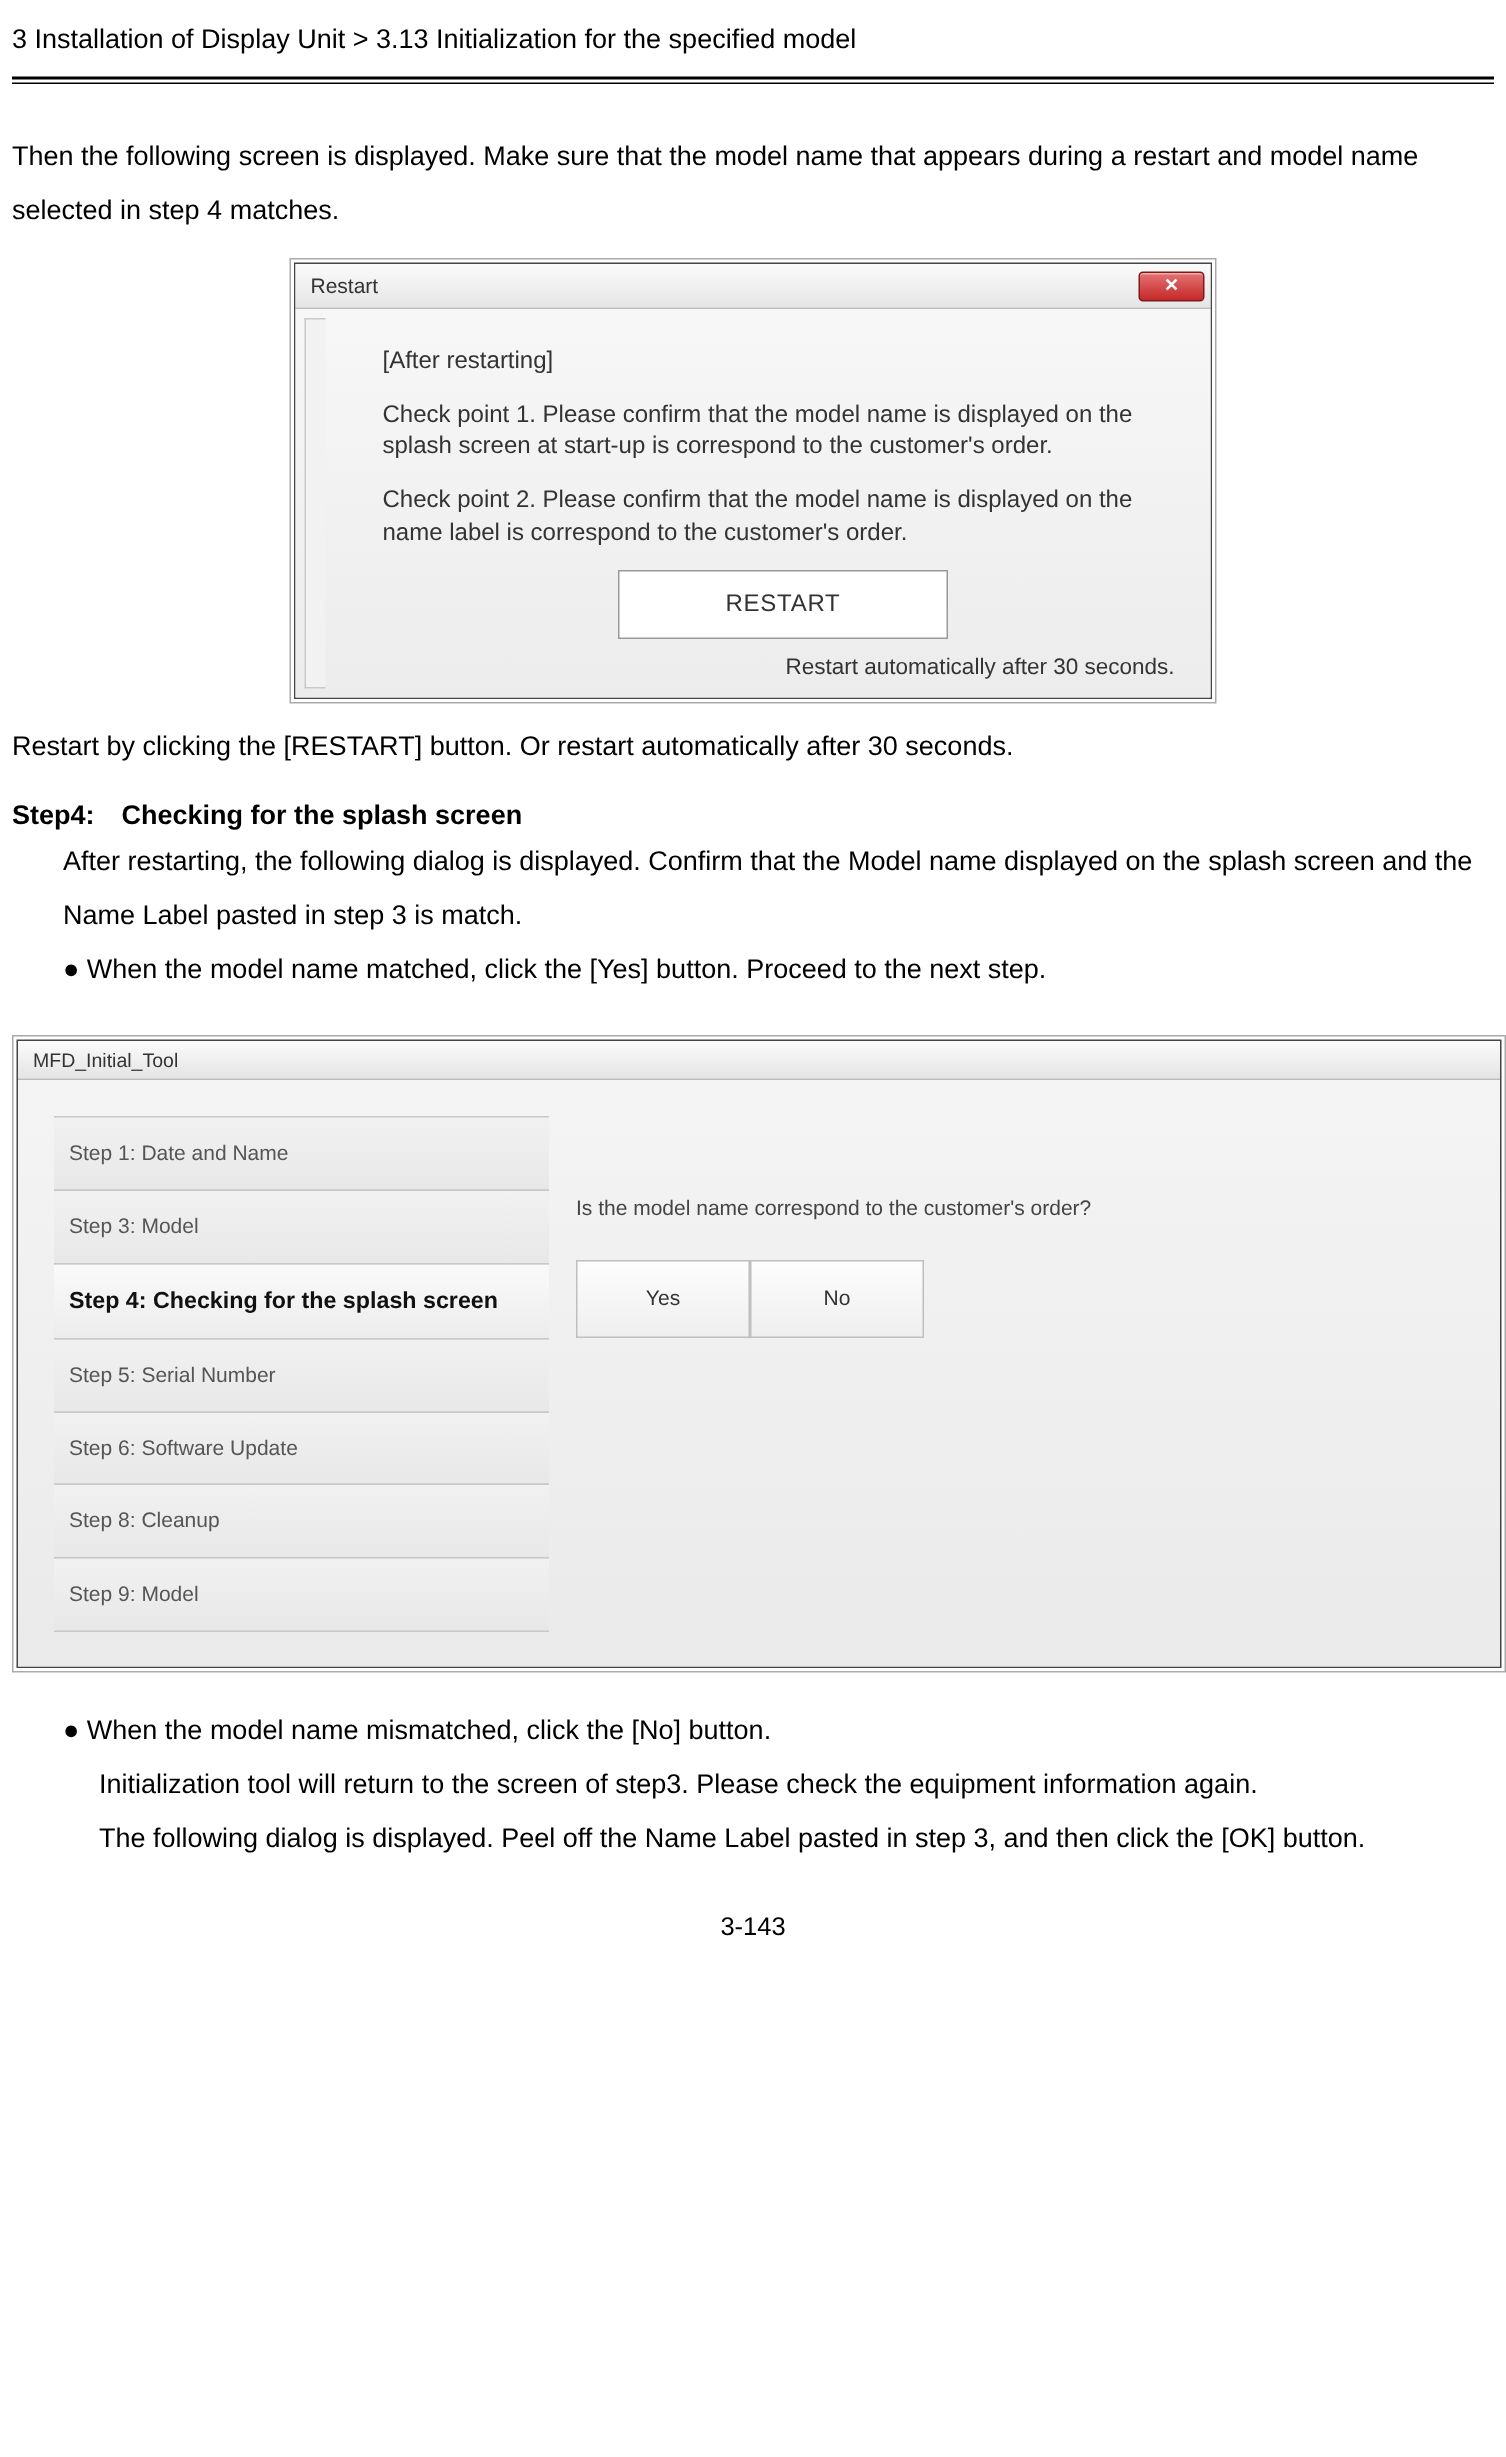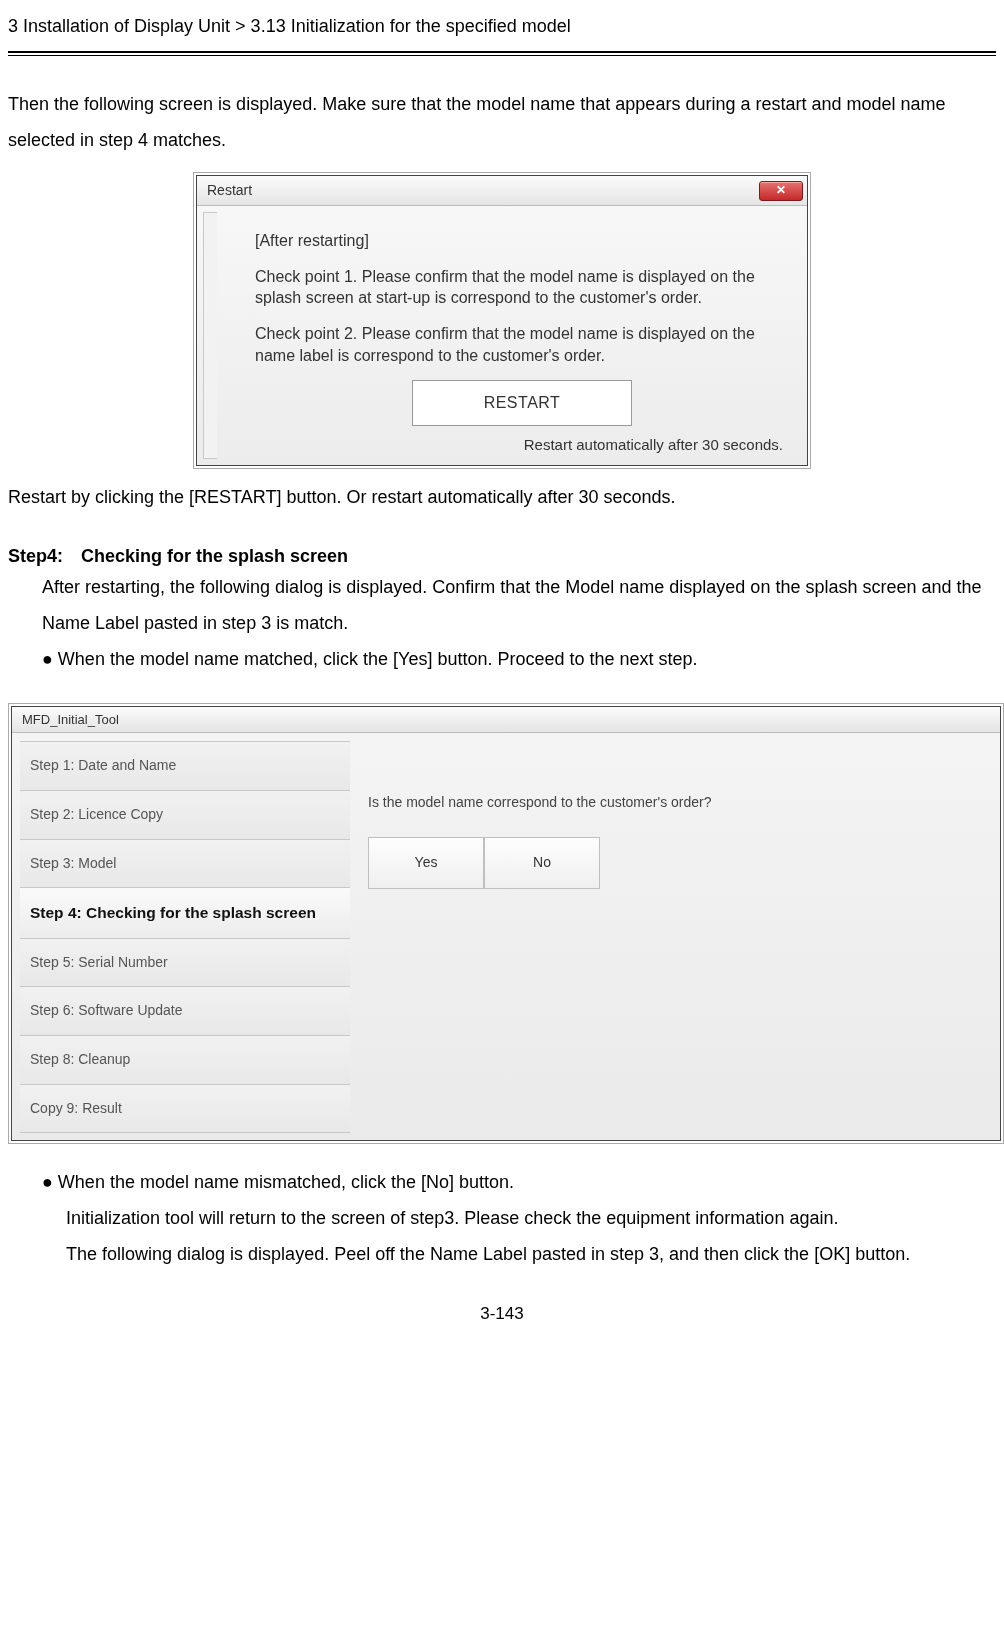--- a/index.html
+++ b/index.html
@@ -59,27 +59,27 @@
   .msg-block { margin: 8px 0 14px 0; line-height:1.35; }
   .restart-btn {
     display:block; margin: 10px auto 8px auto;
     width: 220px; height: 46px;
     border:1px solid #999; background:#fff;
     font-size:16px; letter-spacing:.5px;
     text-align:center; line-height:44px;
   }
   .auto-text { text-align:right; font-size:15px; color:#333; margin: 6px 6px 0 0; }
 
-  .step-head { font-weight:bold; margin-top: 29px; font-size:18px; }
+  .step-head { font-weight:bold; margin-top: 16px; font-size:18px; }
   .step-head .gap { display:inline-block; width:18px; }
   .indent { margin-left: 34px; line-height:2.0; }
 
   
   .dialog-wrap2 { width: 996px; margin: 26px auto 20px auto; border:1px solid #aaa; background:#fff; padding:2px; }
-  .win2-body { background: linear-gradient(#f4f4f4,#eaeaea); padding:0; }
+  .win2-body { background: linear-gradient(#f4f4f4,#eaeaea); padding:16px; }
   .titlebar2 {
     display:flex; align-items:center; height:26px;
     background: linear-gradient(#fbfbfb,#e4e4e4);
     border-bottom:1px solid #bbb;
     font-size:13px; color:#333; padding:0 10px;
   }
   .cols { display:flex; }
   .left-col { width: 348px; padding: 8px 10px 8px 8px; }
   .right-col { flex:1; padding: 60px 14px 0 8px; font-size:14px; color:#444; }
   .step-row {
@@ -145,27 +145,26 @@
 
 <div class="dialog-wrap2">
   <div class="win">
     <div class="titlebar2">
       <span>MFD_Initial_Tool</span>
     </div>
     <div class="win2-body">
       <div class="cols">
         <div class="left-col">
           <div class="step-row">Step 1: Date and Name</div>
-          <div class="step-row">Step 2: Licence Copy</div>
           <div class="step-row">Step 3: Model</div>
           <div class="step-row active">Step 4: Checking for the splash screen</div>
           <div class="step-row">Step 5: Serial Number</div>
           <div class="step-row">Step 6: Software Update</div>
           <div class="step-row">Step 8: Cleanup</div>
-          <div class="step-row">Copy 9: Result</div>
+          <div class="step-row">Step 9: Model</div>
         </div>
         <div class="right-col">
           <div class="prompt">Is the model name correspond to the customer's order?</div>
           <div class="yn-row">
             <div class="yn-btn">Yes</div>
             <div class="yn-btn">No</div>
           </div>
         </div>
       </div>
     </div>

